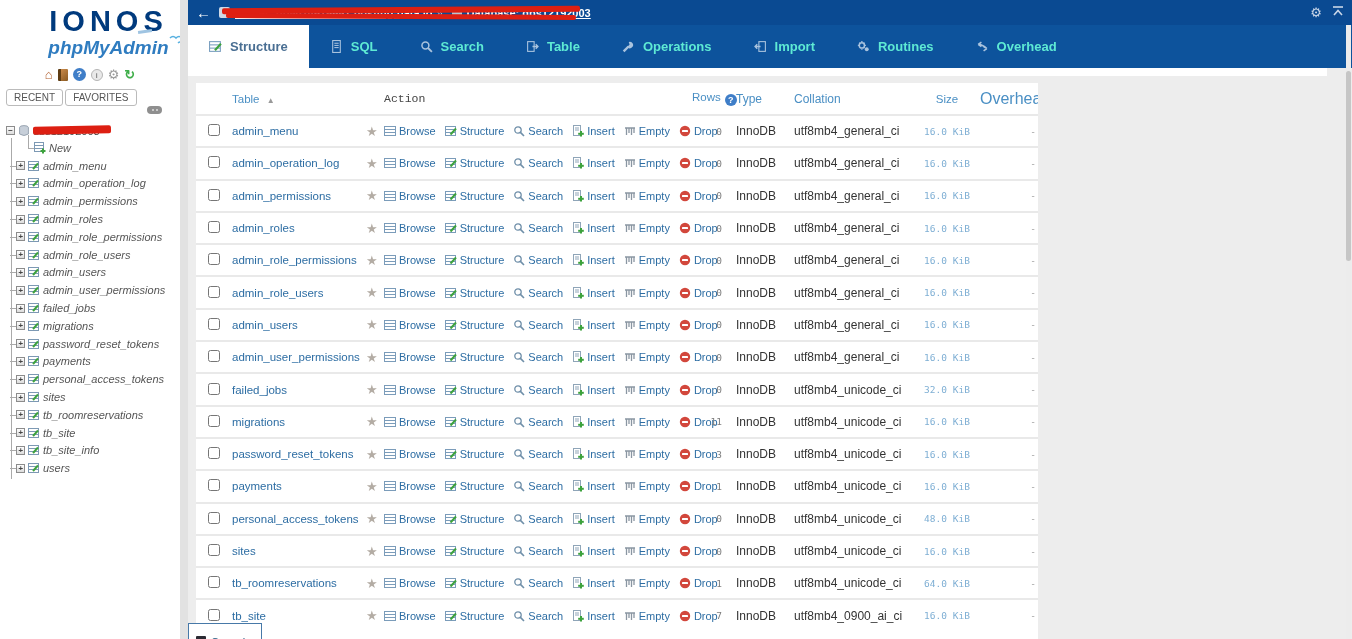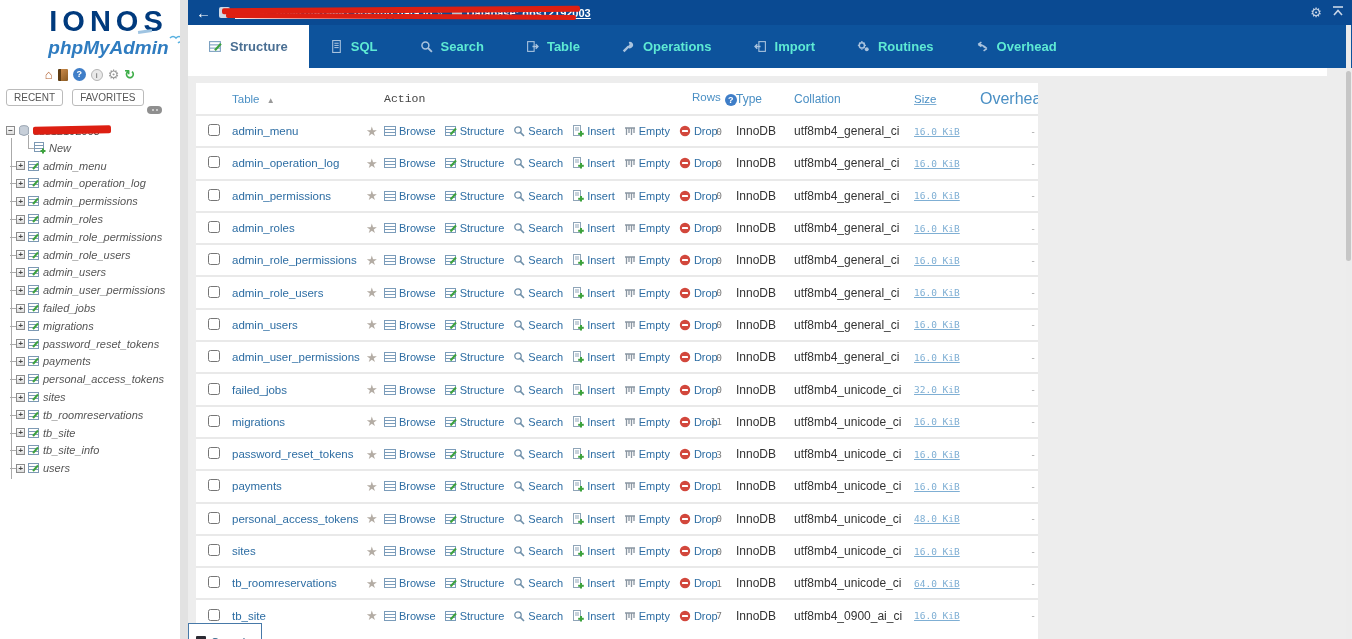--- a/index.html
+++ b/index.html
@@ -15,21 +15,21 @@
   .logo-prod { font-size:19px; font-weight:700; font-style:italic; color:#2f7cc0; margin-top:1px; position:relative; display:inline-block; }
   .birds { position:absolute; right:-22px; top:-4px; color:#57b0e0; }
   .nav-ic-row { display:flex; justify-content:center; gap:5px; margin-top:8px; align-items:center; height:15px; }
   .nav-ic { font-size:13px; line-height:13px; cursor:pointer; }
   .ic-home { color:#b05c2a; }
   .ic-exit { display:inline-block; width:10px; height:12px; background:linear-gradient(135deg,#c98a4b,#8a5a22); border-radius:1px; border-left:3px solid #5f3d14; }
   .ic-help { display:inline-block; width:13px; height:13px; border-radius:50%; background:#3f7ec8; color:#fff; font-size:9px; font-weight:700; text-align:center; line-height:13px; }
   .ic-doc { display:inline-block; width:12px; height:12px; border-radius:50%; background:#e9e9e9; border:1px solid #b5b5b5; color:#8a8a8a; font-size:8px; font-weight:700; text-align:center; line-height:11px; }
   .ic-gear-gray { color:#9a9a9a; }
   .ic-refresh { color:#3fae4a; font-weight:700; }
-  .filter-row { display:flex; gap:9px; padding:7px 0 0 6px; }
+  .filter-row { display:flex; gap:2px; padding:7px 0 0 6px; }
   .pill-btn { font-size:10px; color:#555; border:1px solid #bbb; border-radius:3px; background:#fff; padding:2px 7px; cursor:pointer; }
   .link-pill { position:absolute; right:18px; top:106px; width:15px; height:8px; background:#8f8f8f; border-radius:4px; display:flex; align-items:center; justify-content:center; gap:2px; cursor:pointer; }
   .link-pill i { width:2px; height:2px; background:#dcdcdc; border-radius:50%; }
 
   
   #tree { position:absolute; left:6px; top:122px; right:2px; font-size:11px; color:#555; }
   .db-row { display:flex; align-items:center; gap:3px; height:17px; position:relative; }
   .tree-line { position:absolute; left:5px; top:16px; width:1px; height:341px; background:#aaa; }
   .box-exp { display:inline-block; width:9px; height:9px; border:1px solid #8c8c8c; background:linear-gradient(#fdfdfd,#dcdcdc); font-size:8px; line-height:7px; text-align:center; color:#444; font-weight:700; cursor:pointer; flex:0 0 9px; }
   .db-name { color:#444; font-weight:400; text-decoration:none; position:relative; }
@@ -72,21 +72,21 @@
   .trow { height:32.3px; border-top:2px solid #e9e9e9; font-size:11.5px; }
   .cell { flex:0 0 auto; white-space:nowrap; }
   .c-check { width:24px; }
   .c-check input { width:12px; height:12px; accent-color:#888; cursor:pointer; }
   .c-name { width:134px; }
   .c-star { width:18px; color:#b3aca4; font-size:13px; cursor:pointer; }
   .c-actions { width:308px; display:flex; align-items:center; gap:9px; }
   .c-rows { width:30px; text-align:right; }
   .c-type { width:58px; padding-left:14px; }
   .c-coll { width:134px; padding-left:14px; }
-  .c-size { width:66px; text-align:left;text-decoration:underline; }
+  .c-size { width:66px; text-align:center; }
   .c-ovh  { width:56px; text-align:right; }
   .hlink { color:#4a8fc4; text-decoration:none; cursor:pointer; }
   .hplain { color:#444;font-family:Liberation Mono, monospace; }
   .sort-arrow { color:#999; font-size:8px; margin-left:4px; }
   .help-badge { display:inline-block; width:12px; height:12px; border-radius:50%; background:#3f7ec8; color:#fff; font-size:9px; font-weight:700; text-align:center; line-height:12px; margin-left:4px; vertical-align:-2px; cursor:pointer; }
   .tlink { color:#2d6da3; text-decoration:none; cursor:pointer; }
   .act { display:inline-flex; align-items:center; gap:3px; color:#2d6da3; font-size:11px; text-decoration:none; cursor:pointer; }
   .ai { display:inline-flex; width:12px; height:12px; }
   .mono { font-family:"DejaVu Sans Mono", monospace; font-size:9.5px; }
   .c-rows { color:#7d7d7d; }

